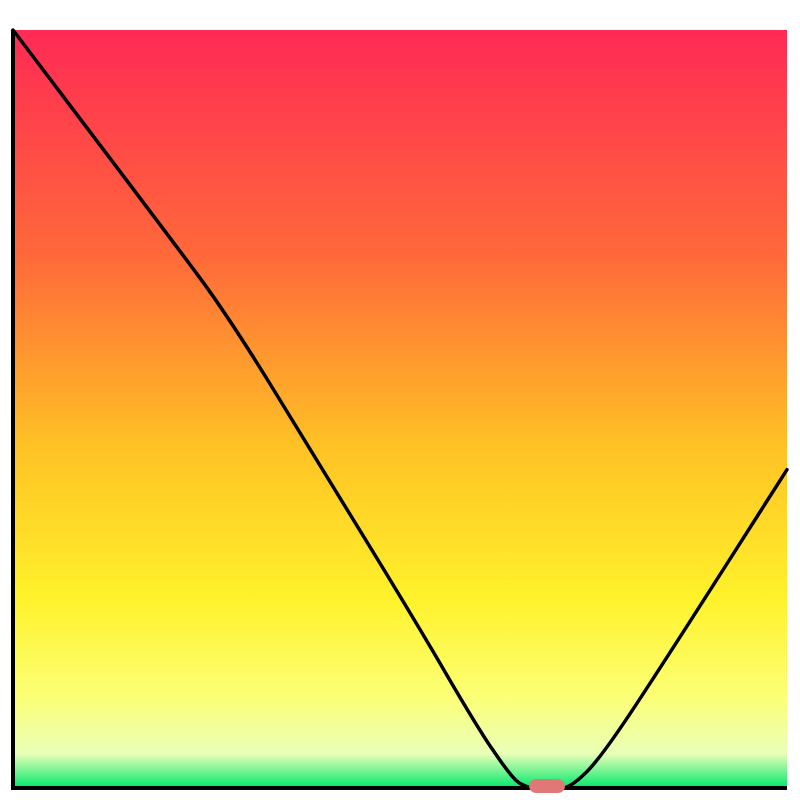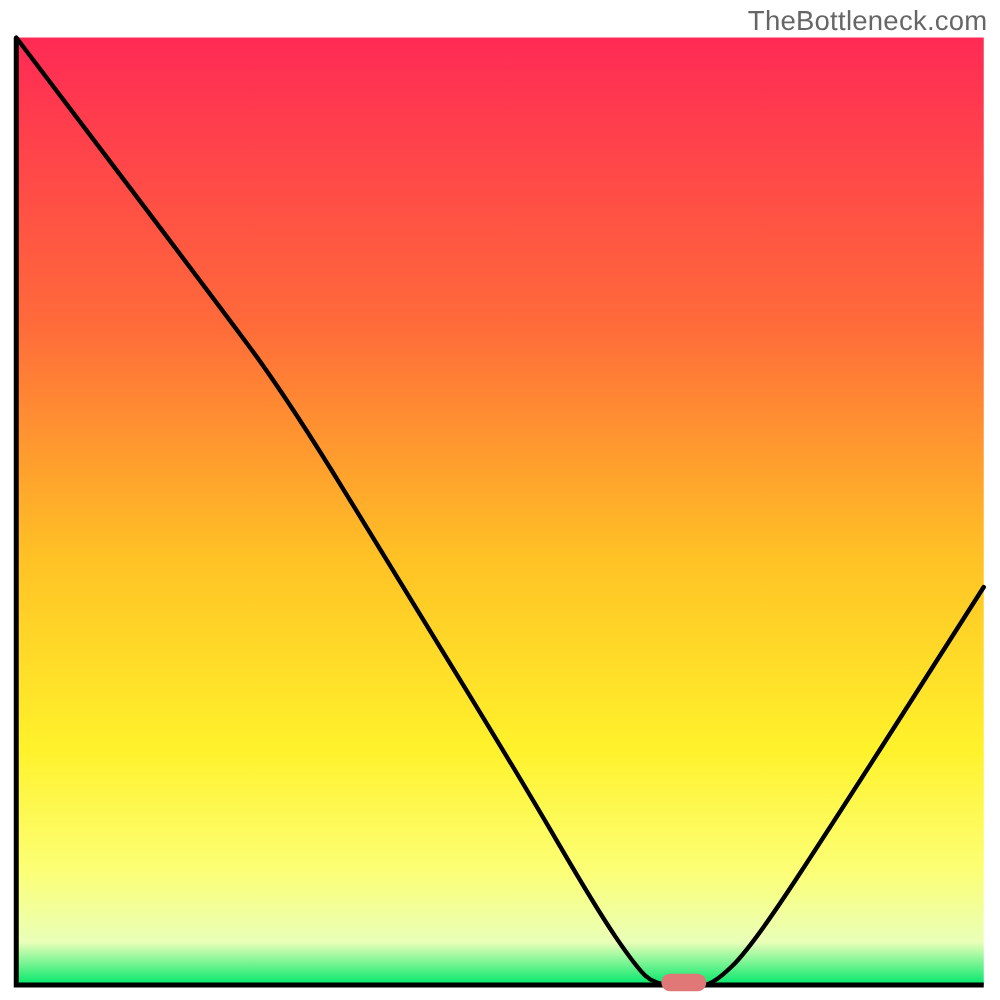--- a/index.html
+++ b/index.html
@@ -30,21 +30,20 @@
     left: 0;
     top: 0;
     width: 800px;
     height: 800px;
   }
 </style>
 </head>
 <body>
 <div class="container">
 
-<div class="watermark">TheBottleneck.com</div>
 
 <svg class="plot" viewBox="0 0 800 800">
   <defs>
     <linearGradient id="bg-grad" x1="0" y1="0" x2="0" y2="1">
           <stop offset="0%" stop-color="#ff2a55"></stop>
           <stop offset="30%" stop-color="#ff6a3a"></stop>
           <stop offset="55.00000000000001%" stop-color="#ffc225"></stop>
           <stop offset="75%" stop-color="#fff22b"></stop>
           <stop offset="88%" stop-color="#fcff76"></stop>
           <stop offset="95.5%" stop-color="#e9ffb8"></stop>

